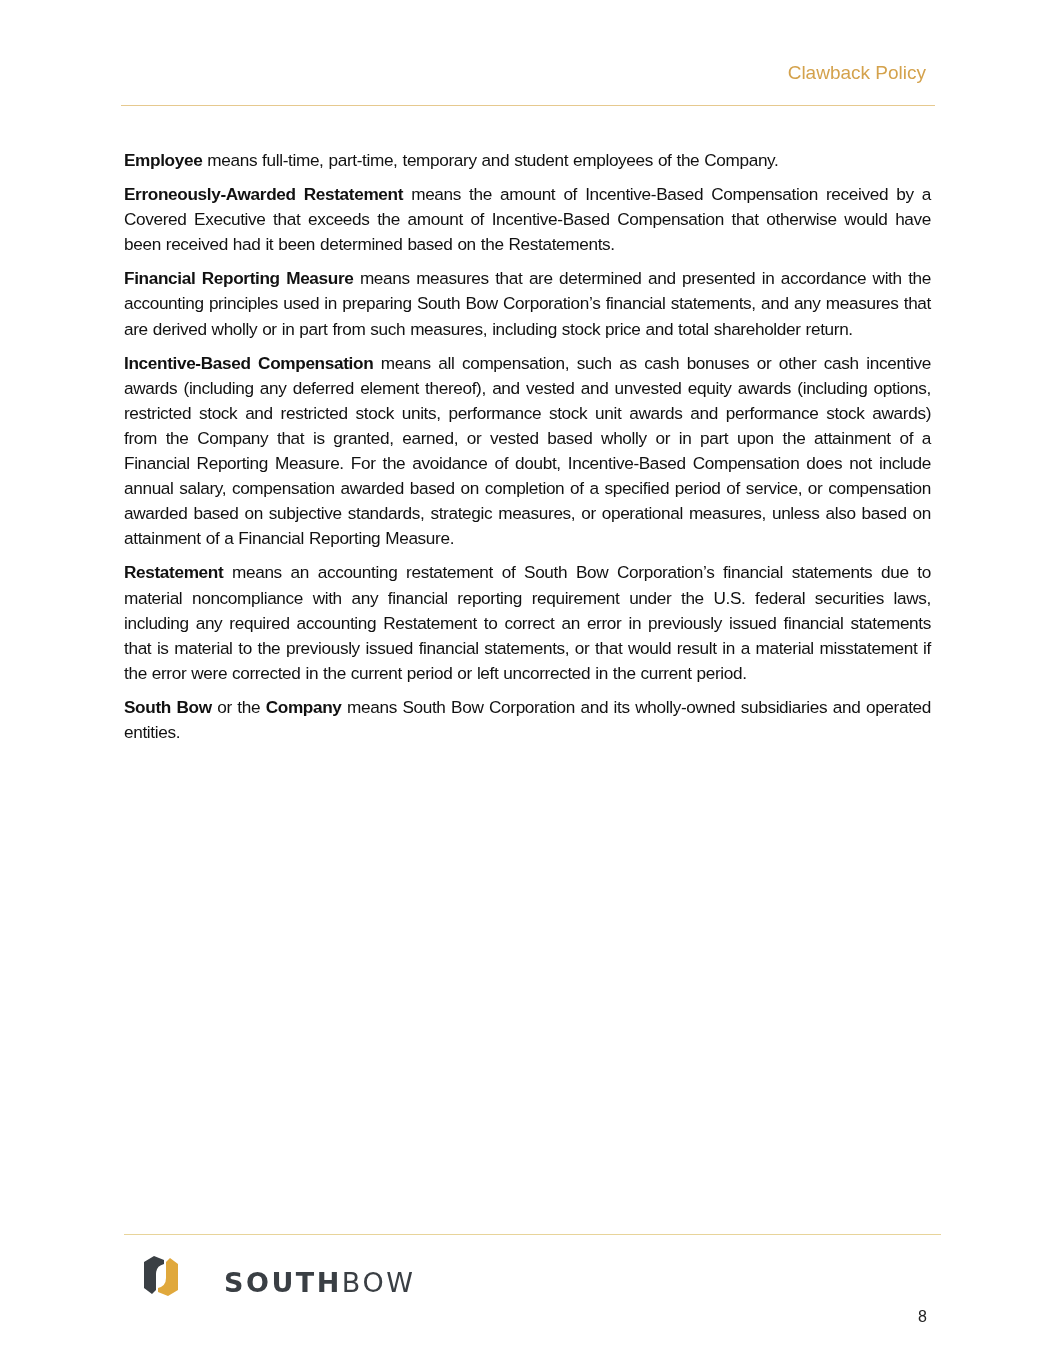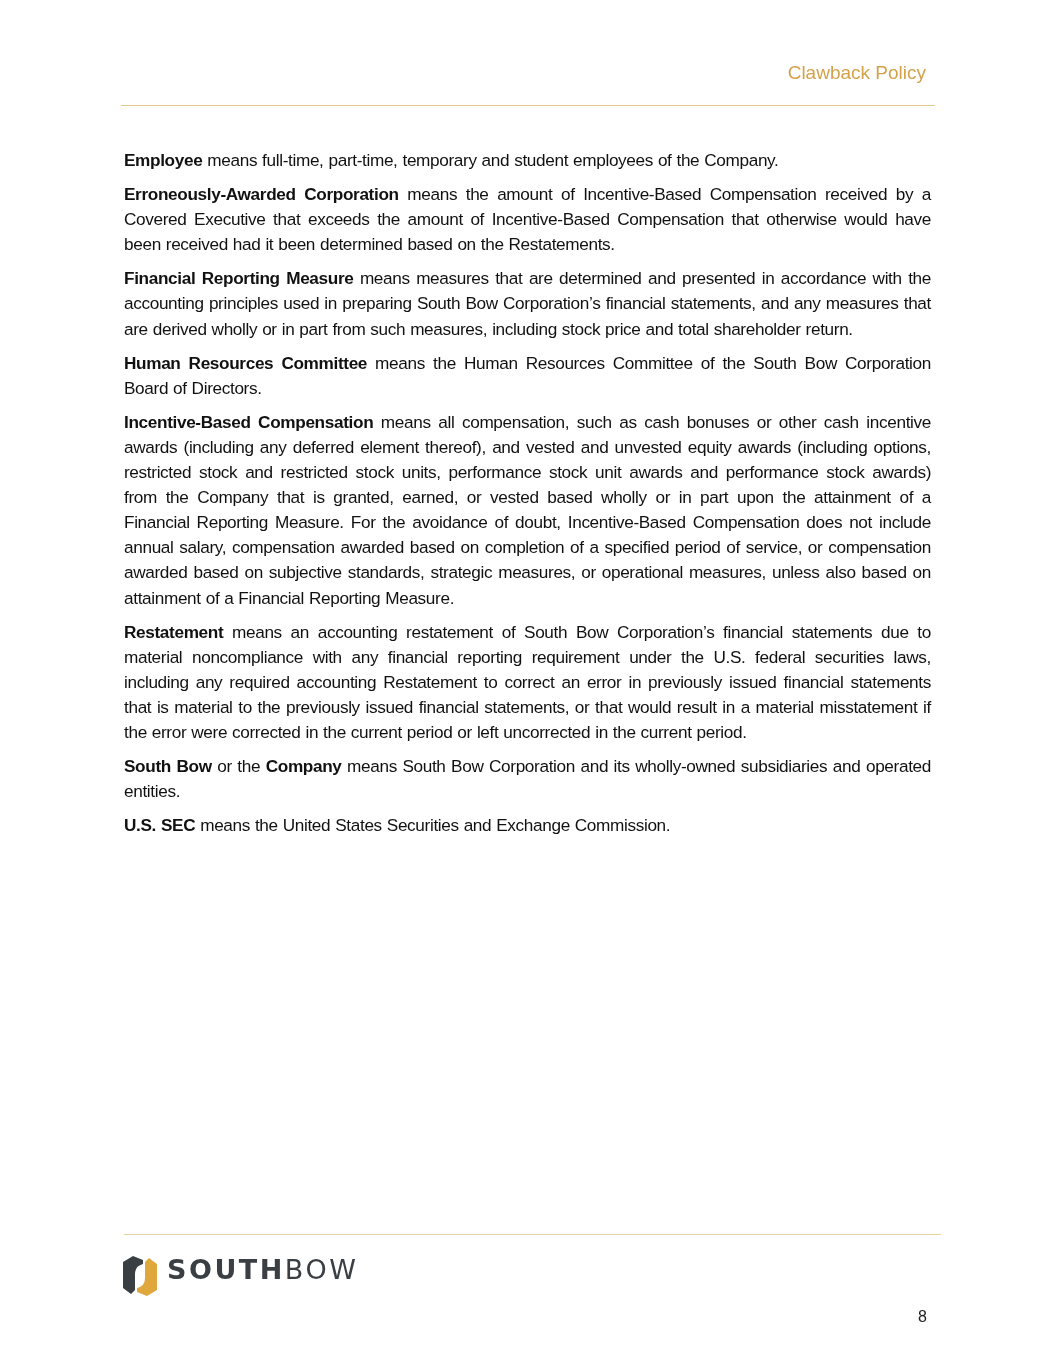--- a/index.html
+++ b/index.html
@@ -8,42 +8,40 @@
   .header-title { position: absolute; top: 62px; right: 129px; font-size: 19px;
          color: #d4a24c; font-family: "Liberation Sans", sans-serif; }
   .header-rule { position: absolute; top: 105px; left: 121px; width: 814px; height: 1px;
          background: #e6c98f; }
   .content { position: absolute; top: 148px; left: 124px; width: 807px; }
   .def { margin: 0 0 9px 0; font-size: 17.2px; line-height: 25.1px; text-align: justify;
          letter-spacing: -0.35px; word-spacing: 0.5px; }
   .def .term { font-weight: bold; }
   .footer-rule { position: absolute; top: 1234px; left: 124px; width: 817px; height: 1px;
          background: #e8d49a; }
-  .logo { position: absolute; top: 1254px; left: 121px; display: flex; align-items: flex-start; }
+  .logo { position: absolute; top: 1254px; left: 142px; display: flex; align-items: flex-end; gap: 36px; }
   .logo svg { width: 38px; height: 44px; }
   .logo-text { margin-left: 8px; font-size: 27px; letter-spacing: 2.5px; color: #3a3f44;
          font-family: "DejaVu Sans", sans-serif; }
   .logo-text .b { font-weight: bold; }
   .page-num { position: absolute; top: 1308px; left: 918px; font-size: 16px; color: #222; }
 </style>
 </head>
 <body>
 
 <div class="header-title">Clawback Policy</div>
 <div class="header-rule"></div>
 
 <div class="content">
   <p class="def"><span class="term">Employee</span><span> means full-time, part-time, temporary and student employees of the Company.</span></p>
-  <p class="def"><span class="term">Erroneously-Awarded Corporation</span><span> means the amount of Incentive-Based Compensation received by a Covered Executive that exceeds the amount of Incentive-Based Compensation that otherwise would have been received had it been determined based on the Restatements.</span></p>
+  <p class="def"><span class="term">Erroneously-Awarded Restatement</span><span> means the amount of Incentive-Based Compensation received by a Covered Executive that exceeds the amount of Incentive-Based Compensation that otherwise would have been received had it been determined based on the Restatements.</span></p>
   <p class="def"><span class="term">Financial Reporting Measure</span><span> means measures that are determined and presented in accordance with the accounting principles used in preparing South Bow Corporation’s financial statements, and any measures that are derived wholly or in part from such measures, including stock price and total shareholder return.</span></p>
-  <p class="def"><span class="term">Human Resources Committee</span><span> means the Human Resources Committee of the South Bow Corporation Board of Directors.</span></p>
   <p class="def"><span class="term">Incentive-Based Compensation</span><span> means all compensation, such as cash bonuses or other cash incentive awards (including any deferred element thereof), and vested and unvested equity awards (including options, restricted stock and restricted stock units, performance stock unit awards and performance stock awards) from the Company that is granted, earned, or vested based wholly or in part upon the attainment of a Financial Reporting Measure.  For the avoidance of doubt, Incentive-Based Compensation does not include annual salary, compensation awarded based on completion of a specified period of service, or compensation awarded based on subjective standards, strategic measures, or operational measures, unless also based on attainment of a Financial Reporting Measure.</span></p>
   <p class="def"><span class="term">Restatement</span><span> means an accounting restatement of South Bow Corporation’s financial statements due to material noncompliance with any financial reporting requirement under the U.S. federal securities laws, including any required accounting Restatement to correct an error in previously issued financial statements that is material to the previously issued financial statements, or that would result in a material misstatement if the error were corrected in the current period or left uncorrected in the current period.</span></p>
   <p class="def"><span class="term">South Bow</span><span> or the </span><span class="term">Company</span><span> means South Bow Corporation and its wholly-owned subsidiaries and operated entities.</span></p>
-  <p class="def"><span class="term">U.S. SEC</span><span> means the United States Securities and Exchange Commission.</span></p>
 </div>
 
 <div class="footer-rule"></div>
 
 <div class="logo">
   <svg viewBox="0 0 38 44">
     <path d="M2 8 L12 2 L22 6 L22 10 Q14 12 14 20 L14 36 L10 40 L2 34 Z" fill="#3a3f44"></path>
     <path d="M36 36 L26 42 L16 38 L16 34 Q24 32 24 24 L24 8 L28 4 L36 10 Z" fill="#e0a83c"></path>
   </svg>
   <span class="logo-text"><span class="b">SOUTH</span><span>BOW</span></span>

